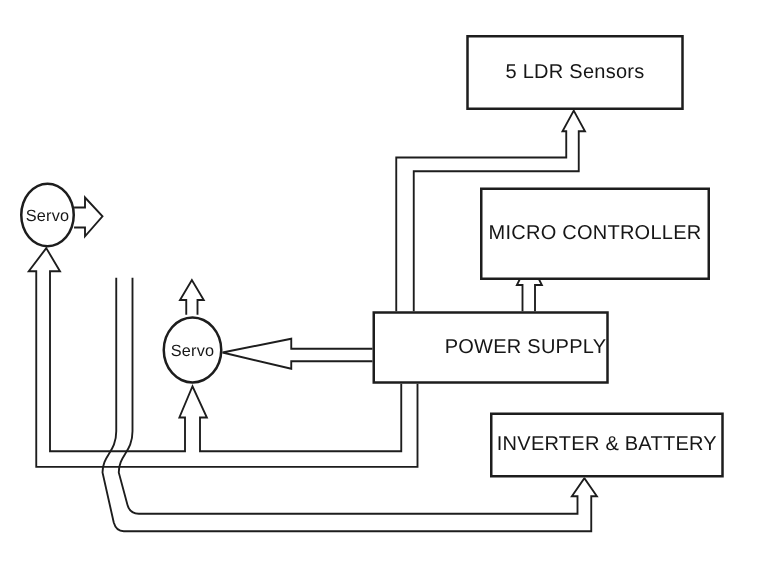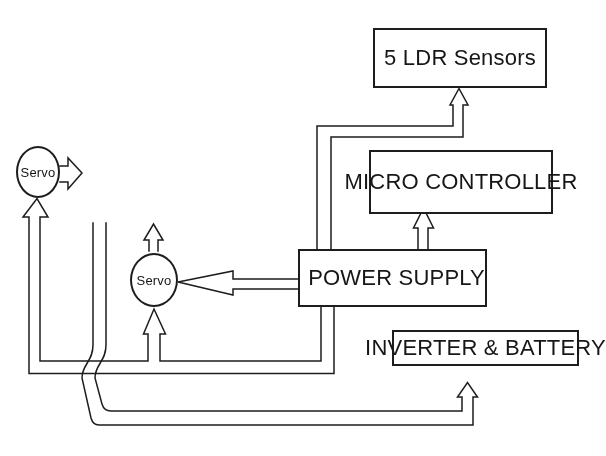--- a/index.html
+++ b/index.html
@@ -24,37 +24,37 @@
   }
   .node {
     position: absolute;
     box-sizing: border-box;
     border: 2px solid #1d1d1d;
     background: #ffffff;
     display: flex;
     align-items: center;
     justify-content: center;
     text-align: center;
-    font-size: 22px;
+    font-size: 16px;
     letter-spacing: 0.2px;
     white-space: nowrap;
     z-index: 2;
   }
   .ellipse {
     border-radius: 50%;
     font-size: 13px;
     border-width: 2px;
     z-index: 3;
   }
   
   #box-ldr      { left: 373px; top: 28px;  width: 174px; height: 60px; }
   #box-solar    { left: 82px;  top: 111px; width: 151px; height: 112px; }
-  #box-micro    { left: 369px; top: 150px; width: 184px; height: 64px; }
+  #box-micro    { left: 384px; top: 150px; width: 184px; height: 74px; }
   #box-power    { left: 298px; top: 249px; width: 189px; height: 58px; justify-content: flex-end; }
-  #box-inverter { left: 392px; top: 330px; width: 187px; height: 36px; }
+  #box-inverter { left: 392px; top: 330px; width: 187px; height: 52px; }
   #servo-left   { left: 16px;  top: 146px; width: 44px;  height: 52px; }
   #servo-bottom { left: 130px; top: 253px; width: 48px;  height: 54px; }
   path {
     fill: none;
     stroke: #1d1d1d;
     stroke-width: 1.5;
     stroke-linejoin: miter;
     stroke-linecap: square;
   }
 </style>

